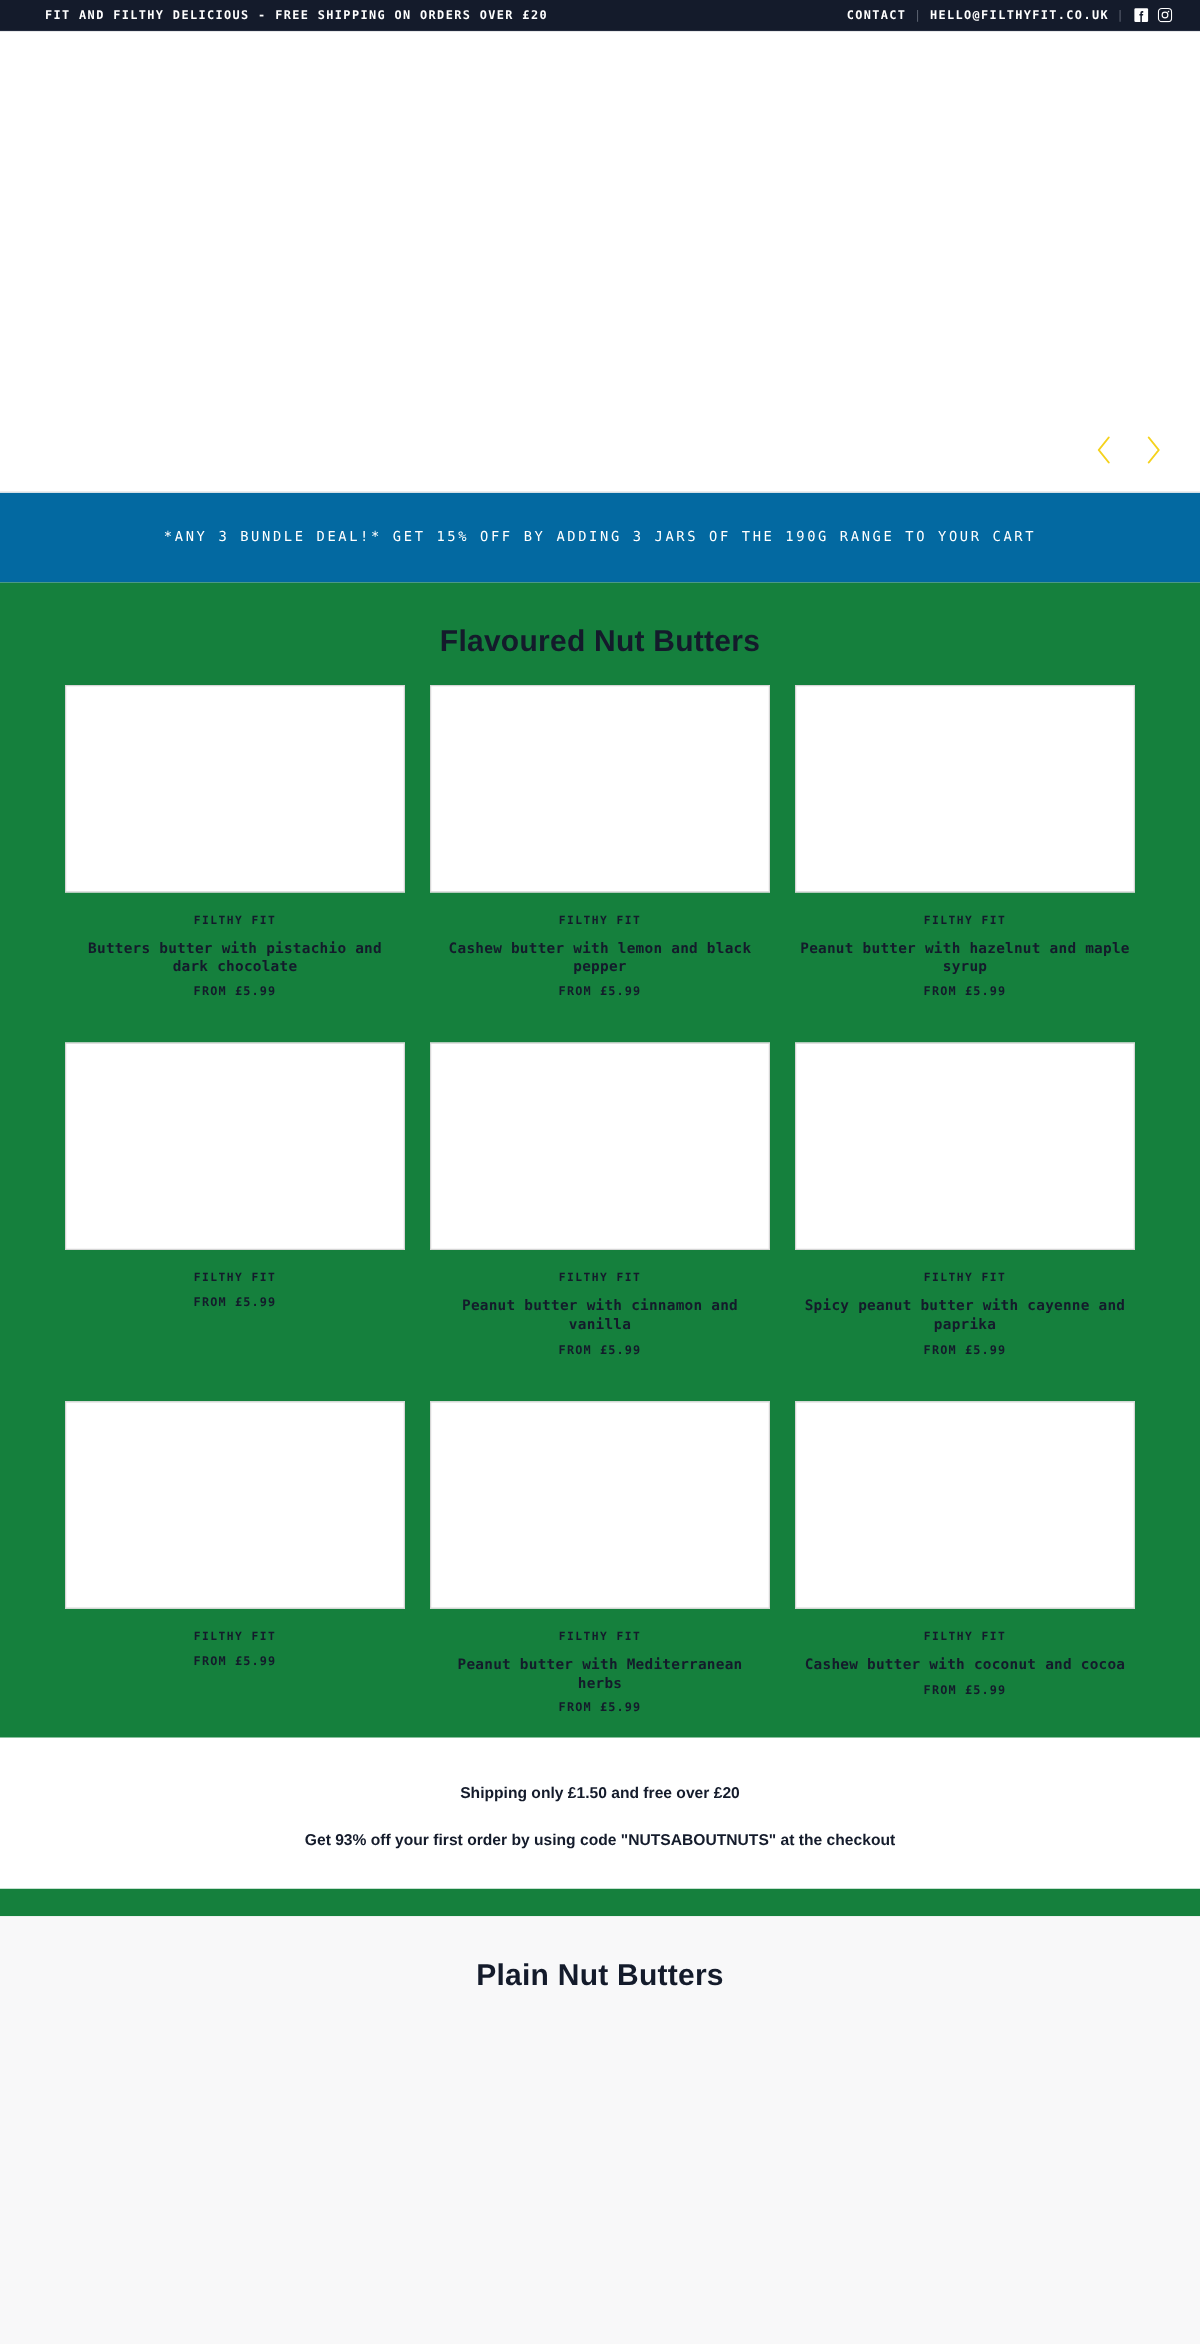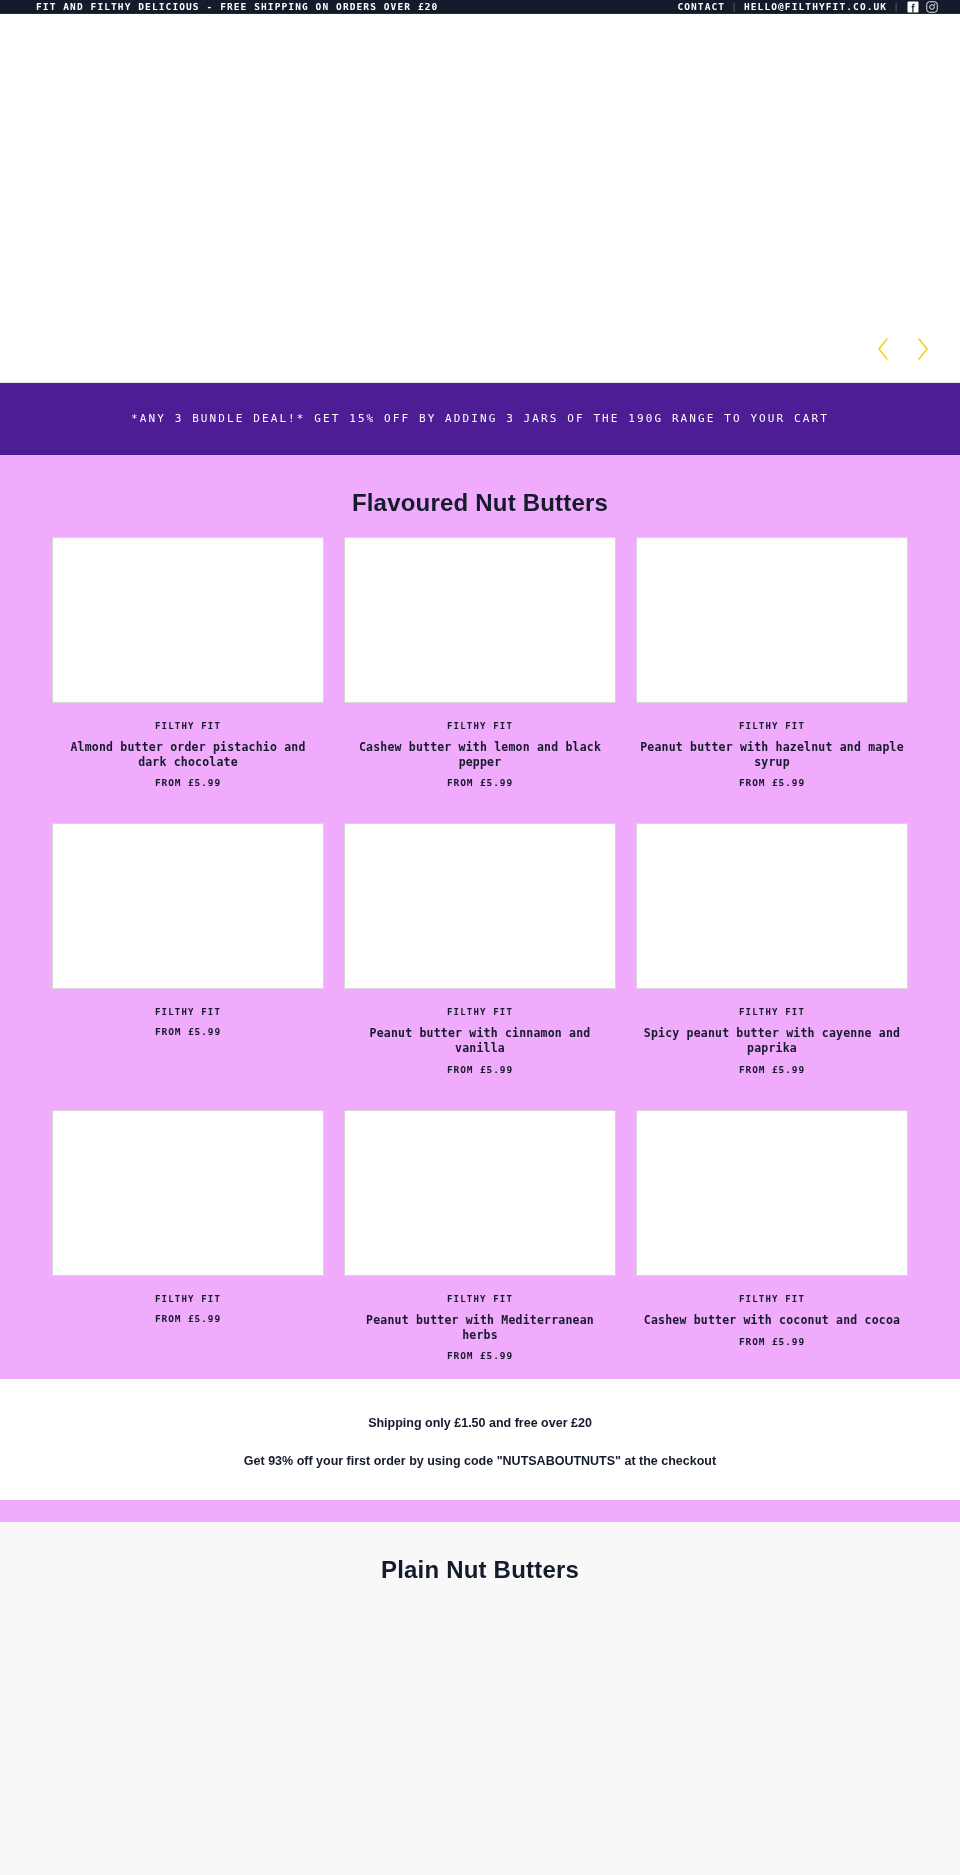--- a/index.html
+++ b/index.html
@@ -8,21 +8,21 @@
     background: #ffffff;
     font-family: "DejaVu Sans Mono", "Liberation Mono", monospace;
     -webkit-font-smoothing: antialiased;
   }
   body { width: 960px; overflow-x: hidden; }
 
   
   .topbar {
     background: #141b2b;
     color: #ffffff;
-    height: 14px;
+    height: 25px;
     display: flex;
     align-items: center;
     justify-content: space-between;
     padding: 0 22px 0 36px;
     font-size: 9.5px;
     letter-spacing: 1.1px;
     font-weight: 700;
     border-bottom: 1px solid #222a3c;
   }
   .topbar-left { white-space: nowrap; }
@@ -73,40 +73,40 @@
     align-items: center;
     justify-content: center;
     cursor: pointer;
     background: transparent;
     border: none;
   }
   .hero-arrow svg { display: block; }
 
   
   .promo {
-    background: #4c1d95;
+    background: #0369a1;
     color: #ffffff;
     min-height: 72px;
     display: flex;
     align-items: center;
     justify-content: center;
     text-align: center;
     padding: 10px 20px;
   }
   .promo-text {
     font-size: 11px;
     letter-spacing: 2.1px;
     font-weight: 400;
     line-height: 1.6;
   }
 
   
   .section {
     padding: 34px 0 22px;
-    background: #f0abfc;
+    background: #15803d;
   }
   .section.alt { background: #f8f8f9; }
   .section-title {
     text-align: center;
     font-family: "Liberation Sans", sans-serif;
     font-size: 24px;
     font-weight: 700;
     color: #141b2b;
     letter-spacing: 0.2px;
     margin-bottom: 20px;
@@ -237,21 +237,21 @@
 <div class="section">
   <h2 class="section-title">Flavoured Nut Butters</h2>
 
   <div class="grid row-wrap">
     <div class="card">
       <div class="card-media">
         
       </div>
       <div class="card-body">
         <div class="card-vendor">FILTHY FIT</div>
-        <div class="card-title">Almond butter order pistachio and dark chocolate</div>
+        <div class="card-title">Butters butter with pistachio and dark chocolate</div>
         <div class="card-price">FROM £5.99</div>
       </div>
     </div>
     <div class="card">
       <div class="card-media">
         
       </div>
       <div class="card-body">
         <div class="card-vendor">FILTHY FIT</div>
         <div class="card-title">Cashew butter with lemon and black pepper</div>

